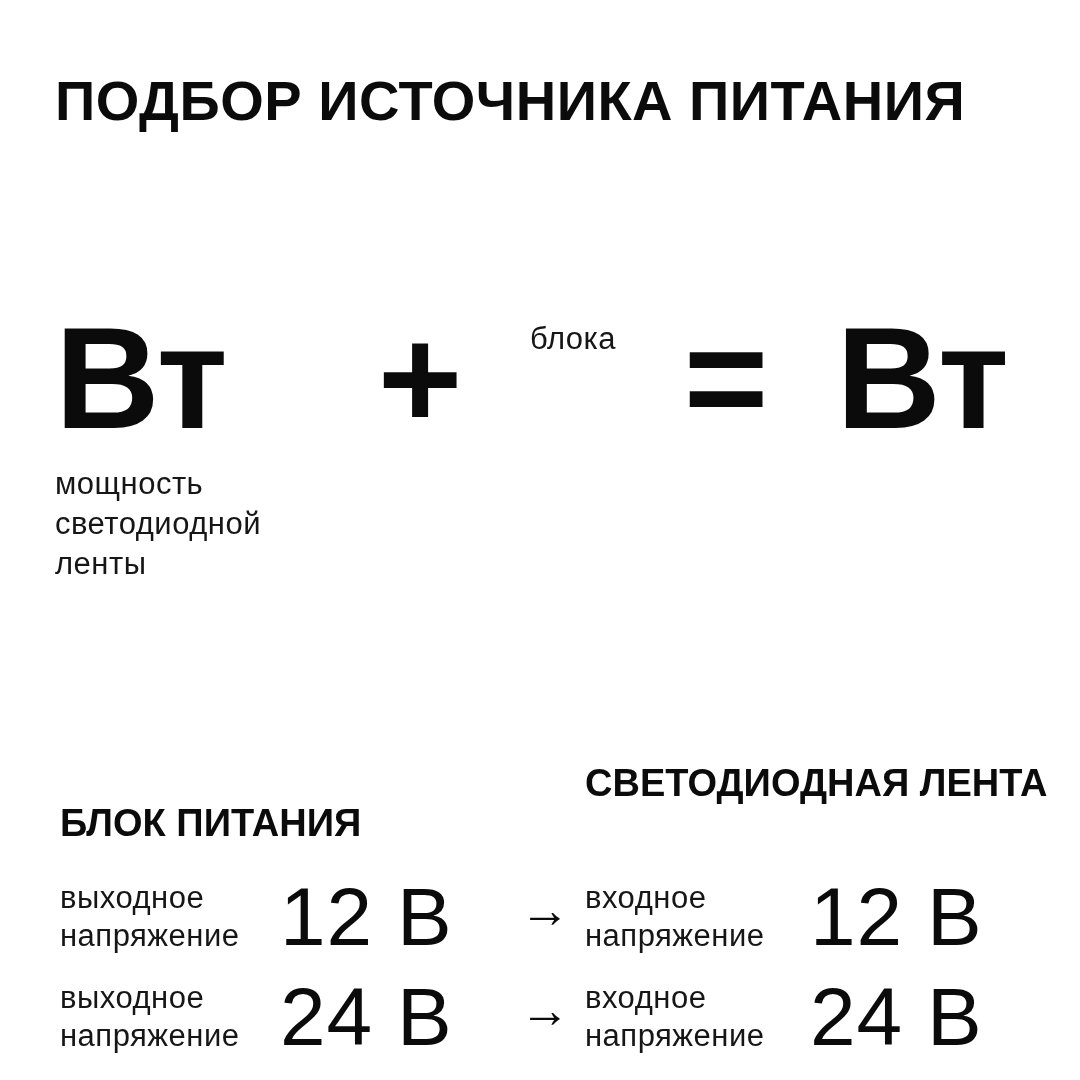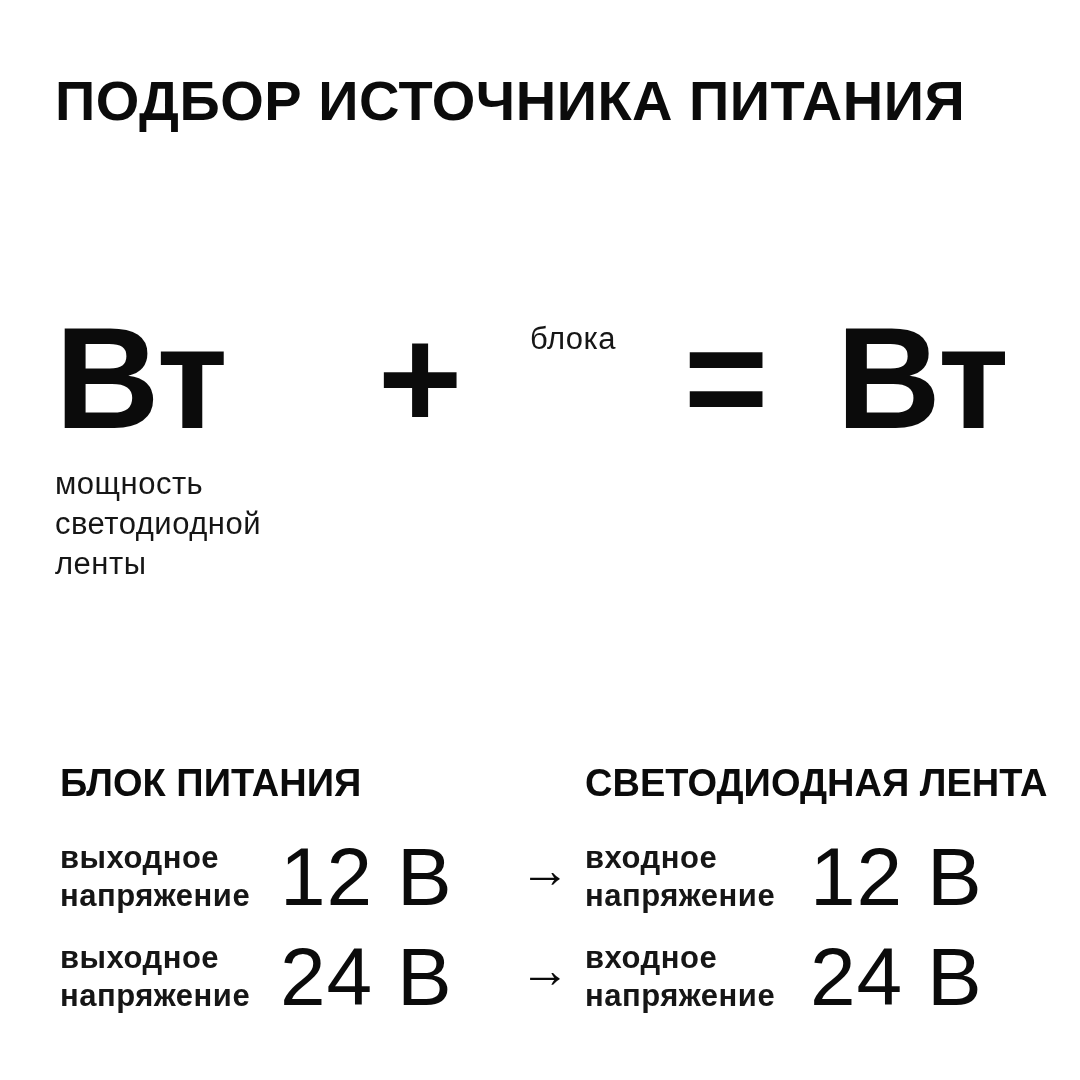--- a/index.html
+++ b/index.html
@@ -74,21 +74,21 @@
     font-weight: 800;
     line-height: 40px;
     white-space: nowrap;
   }
   .hdr-left  { grid-column: 1 / span 2; }
   .hdr-right { grid-column: 4 / span 2; }
   .cmp-row { height: 100px; }
   .cmp-rows { margin-top: 24px; }
   .cmp-label {
     font-size: 31px;
-    font-weight: 700;
+    font-weight: 400;
     line-height: 38px;
     letter-spacing: 0.5px;
     color: #161616;
     max-width: 215px;
   }
   .cmp-value {
     font-size: 82px;
     font-weight: 400;
     letter-spacing: 1px;
     line-height: 1;
@@ -117,22 +117,22 @@
     <div class="small-label">блока</div>
   </div>
   <div class="formula-op">=</div>
   <div class="formula-term">
     <div class="formula-big">Вт</div>
   </div>
 </div>
 
 <div class="comparison">
   <div class="cmp-grid">
+    <div class="cmp-header hdr-right">СВЕТОДИОДНАЯ ЛЕНТА</div>
     <div class="cmp-header hdr-left">БЛОК ПИТАНИЯ</div>
-    <div class="cmp-header hdr-right">СВЕТОДИОДНАЯ ЛЕНТА</div>
   </div>
 
   <div class="cmp-rows">
     <div class="cmp-grid cmp-row">
       <div class="cmp-label">выходное напряжение</div>
       <div class="cmp-value">12 В</div>
       <div class="cmp-arrow">→</div>
       <div class="cmp-label">входное напряжение</div>
       <div class="cmp-value">12 В</div>
     </div>

